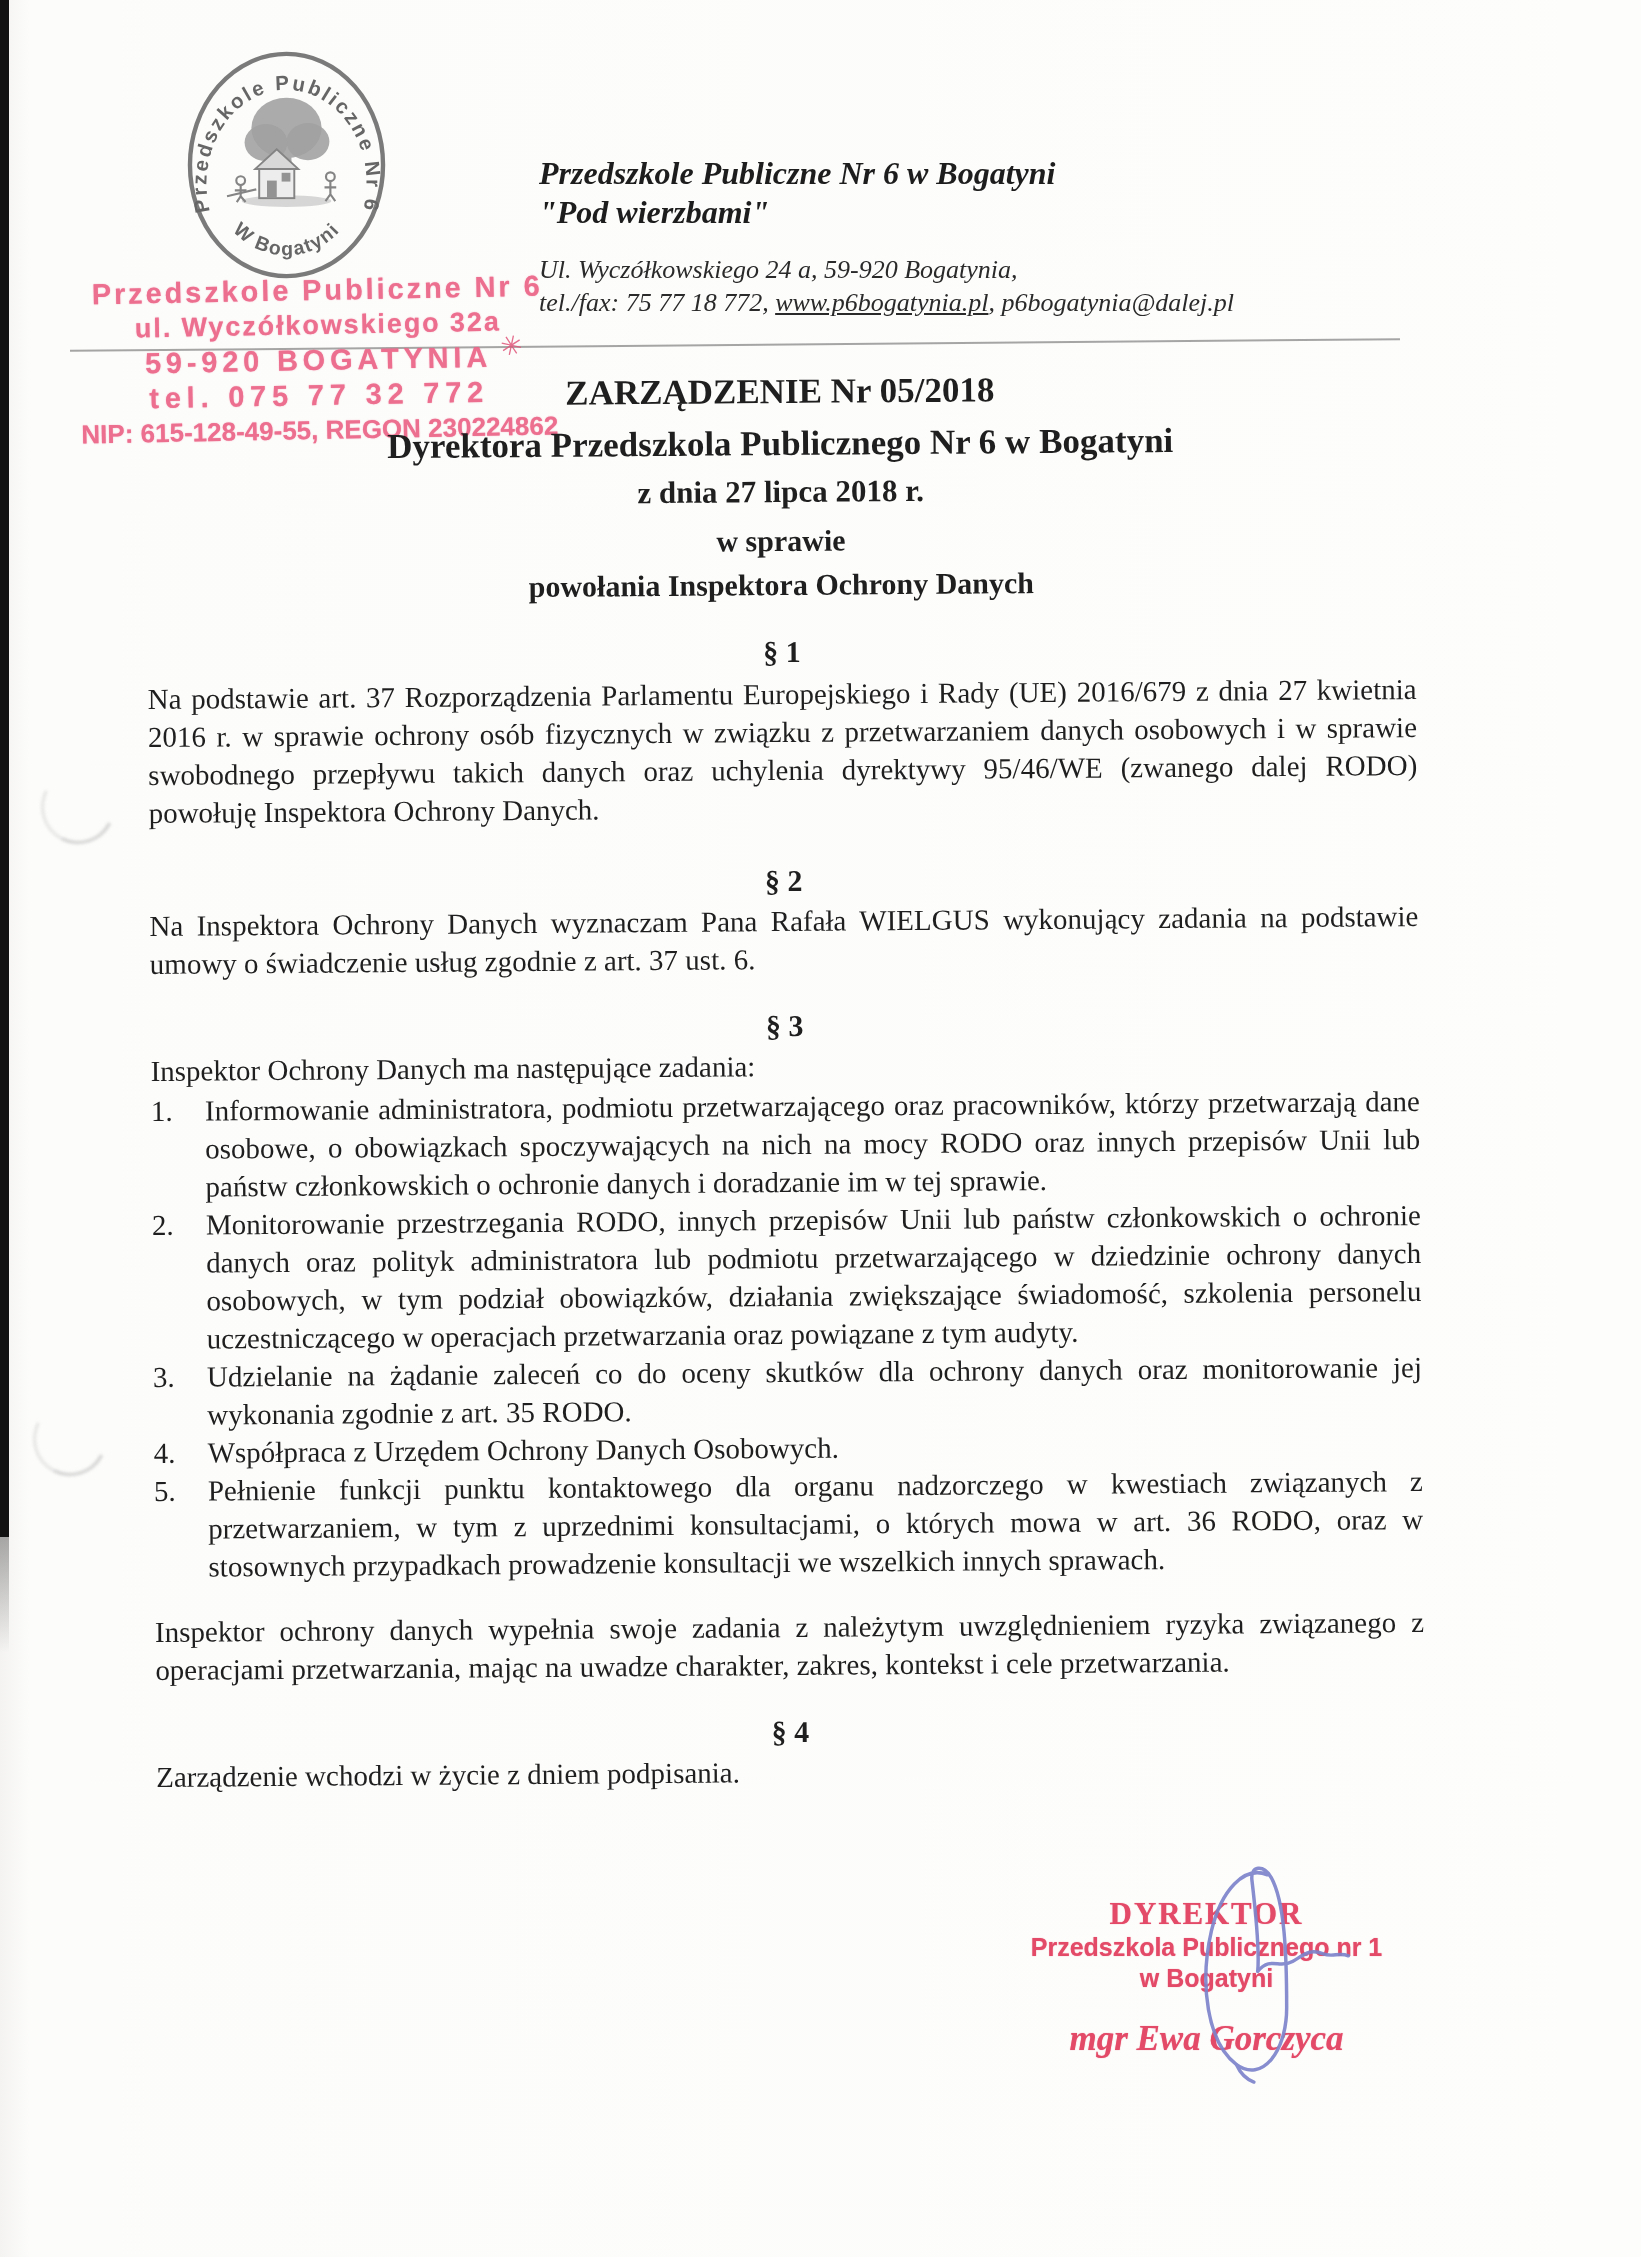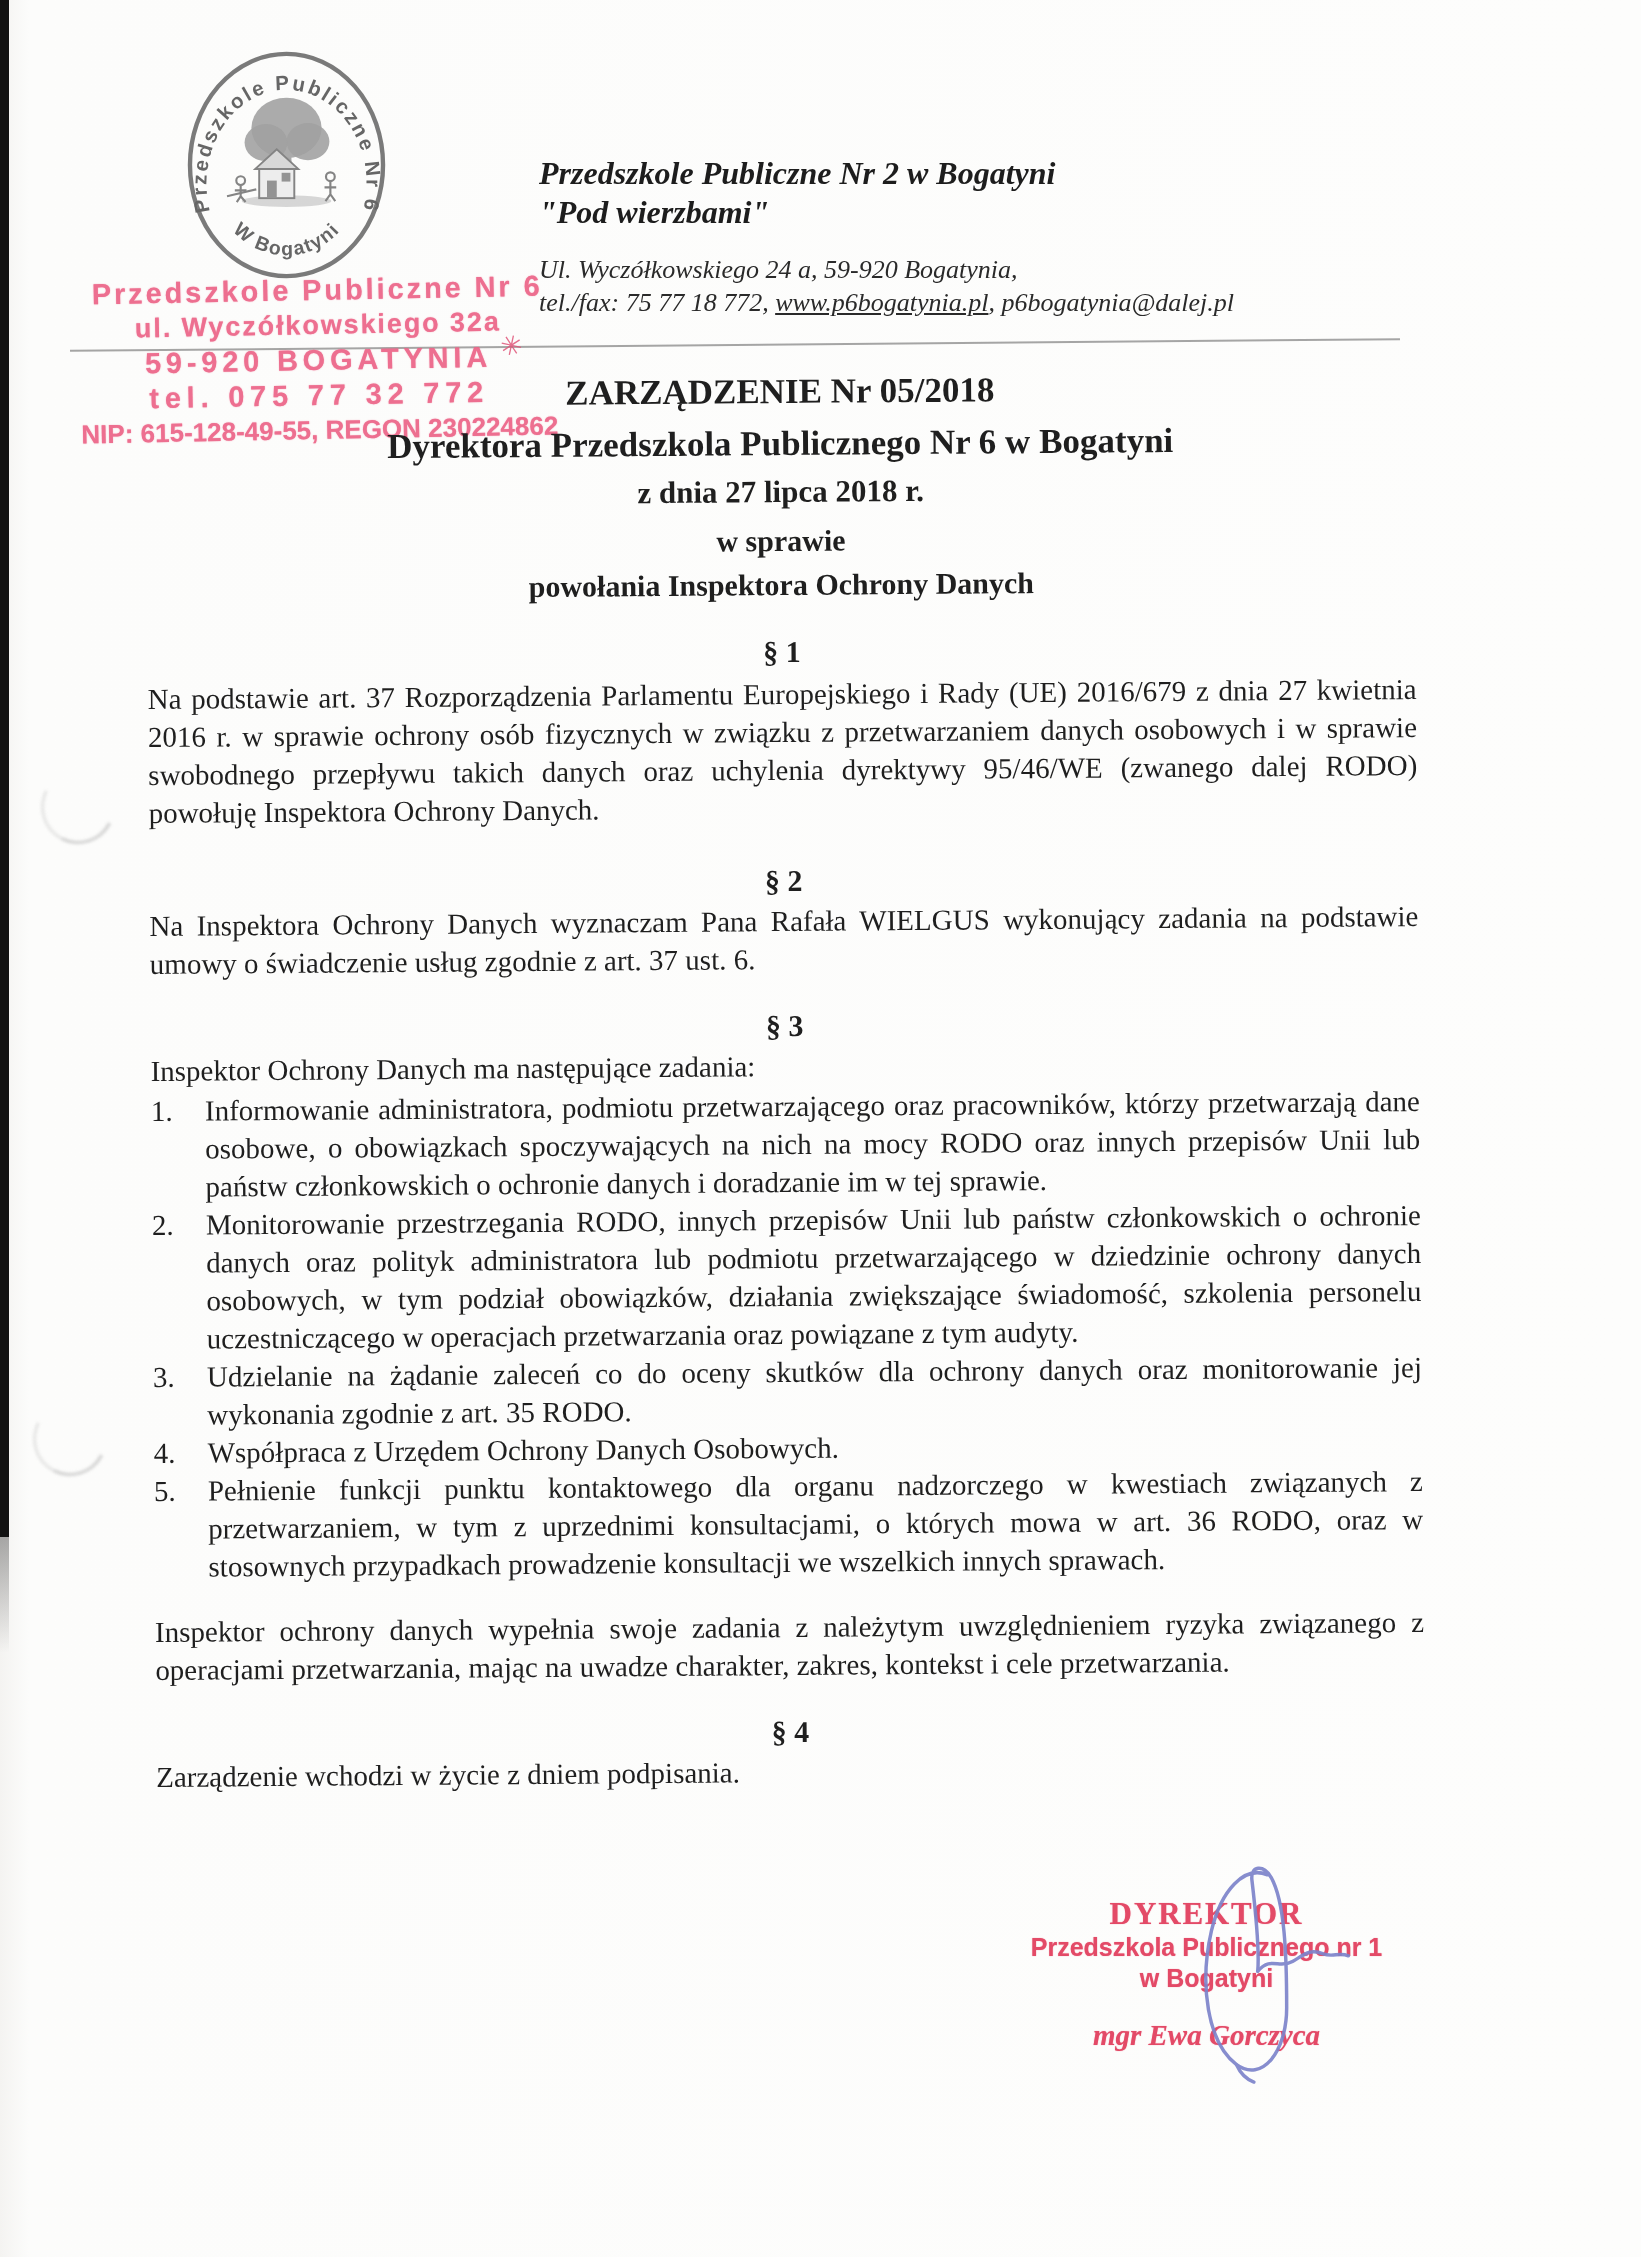--- a/index.html
+++ b/index.html
@@ -73,21 +73,21 @@
   .olist .itxt{text-align:justify;text-align-last:left;}
   .closing{margin-top:27px;}
 
   
   .stamp-bottom{position:absolute;left:994px;top:1896px;width:425px;text-align:center;
     font-family:"Liberation Sans", sans-serif;color:#e23d5c;font-weight:bold;
     text-shadow:0 0 1px rgba(226,61,92,.7);opacity:.93;z-index:2;}
   .dir1{font-size:31px;letter-spacing:1.9px;font-family:"Liberation Serif",serif;}
   .dir2{font-size:25px;line-height:31px;}
   .dir3{font-size:25px;line-height:31px;}
-  .dirname{margin-top:25px;font-size:29px;font-style:italic;font-family:"Liberation Serif",serif;}
+  .dirname{margin-top:25px;font-size:35px;font-style:italic;font-family:"Liberation Serif",serif;}
   .sig{position:absolute;left:1144px;top:1863px;width:241px;height:227px;z-index:3;}
 </style>
 </head>
 <body>
 
 <div class="page">
 
   <div class="scan-bar"></div>
   <div class="scan-bar-fade"></div>
   <div class="crescent c1"></div>
@@ -128,21 +128,21 @@
   <div class="stamp-top">
     <div class="l1">Przedszkole Publiczne Nr 6</div>
     <div class="l2">ul. Wyczółkowskiego 32a</div>
     <div class="l3">59-920 BOGATYNIA</div>
     <div class="l4">tel. 075 77 32 772</div>
     <div class="l5">NIP: 615-128-49-55, REGON 230224862</div>
   </div>
   <div class="asterisk">✳</div>
 
   <div class="letterhead">
-    <div class="org-name">Przedszkole Publiczne Nr 2 w Bogatyni</div>
+    <div class="org-name">Przedszkole Publiczne Nr 6 w Bogatyni</div>
     <div class="org-sub">"Pod wierzbami"</div>
     <div class="addr">
       <div>Ul. Wyczółkowskiego 24 a, 59-920 Bogatynia,</div>
       <div><span>tel./fax: 75 77 18 772, </span><span class="link">www.p6bogatynia.pl</span><span>, p6bogatynia@dalej.pl</span></div>
     </div>
   </div>
   <div class="sep-line"></div>
 
   <div class="doc">
     <div class="t-center title1">ZARZĄDZENIE Nr 05/2018</div>

